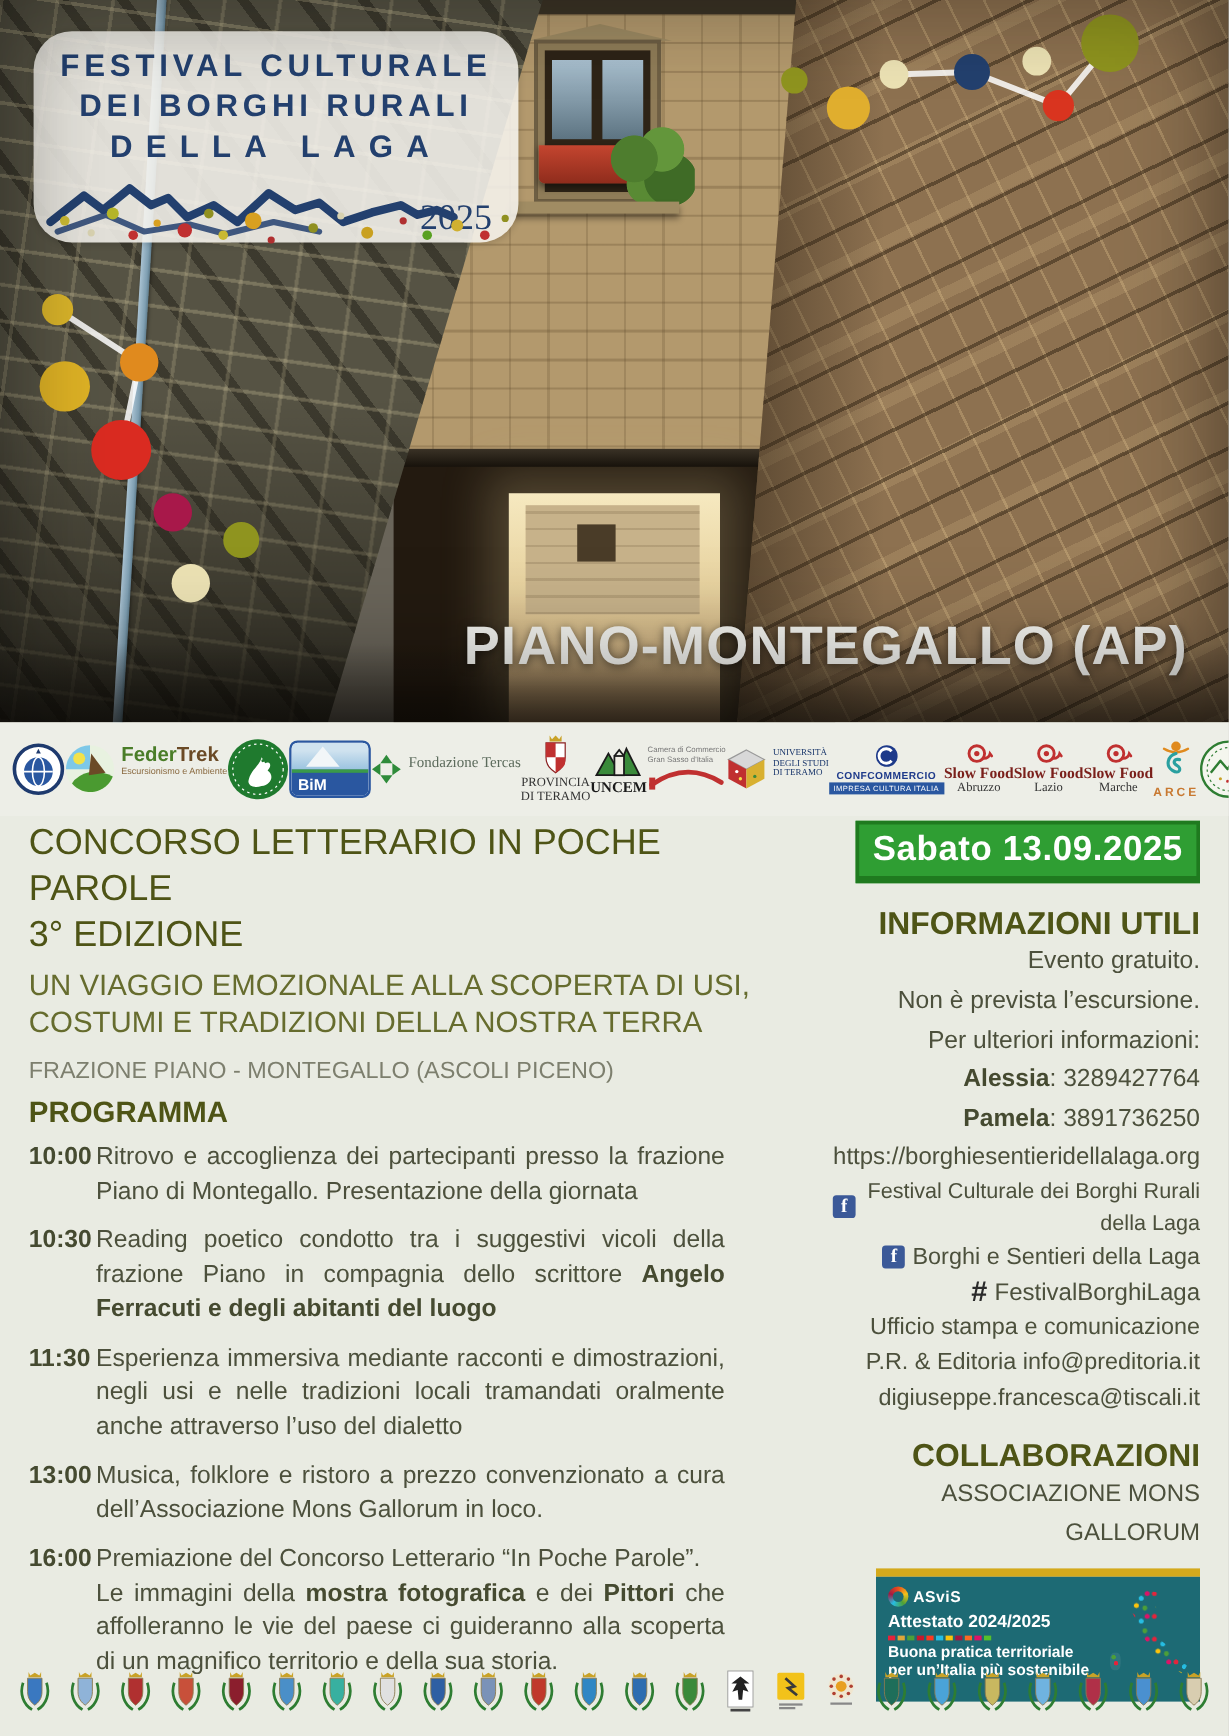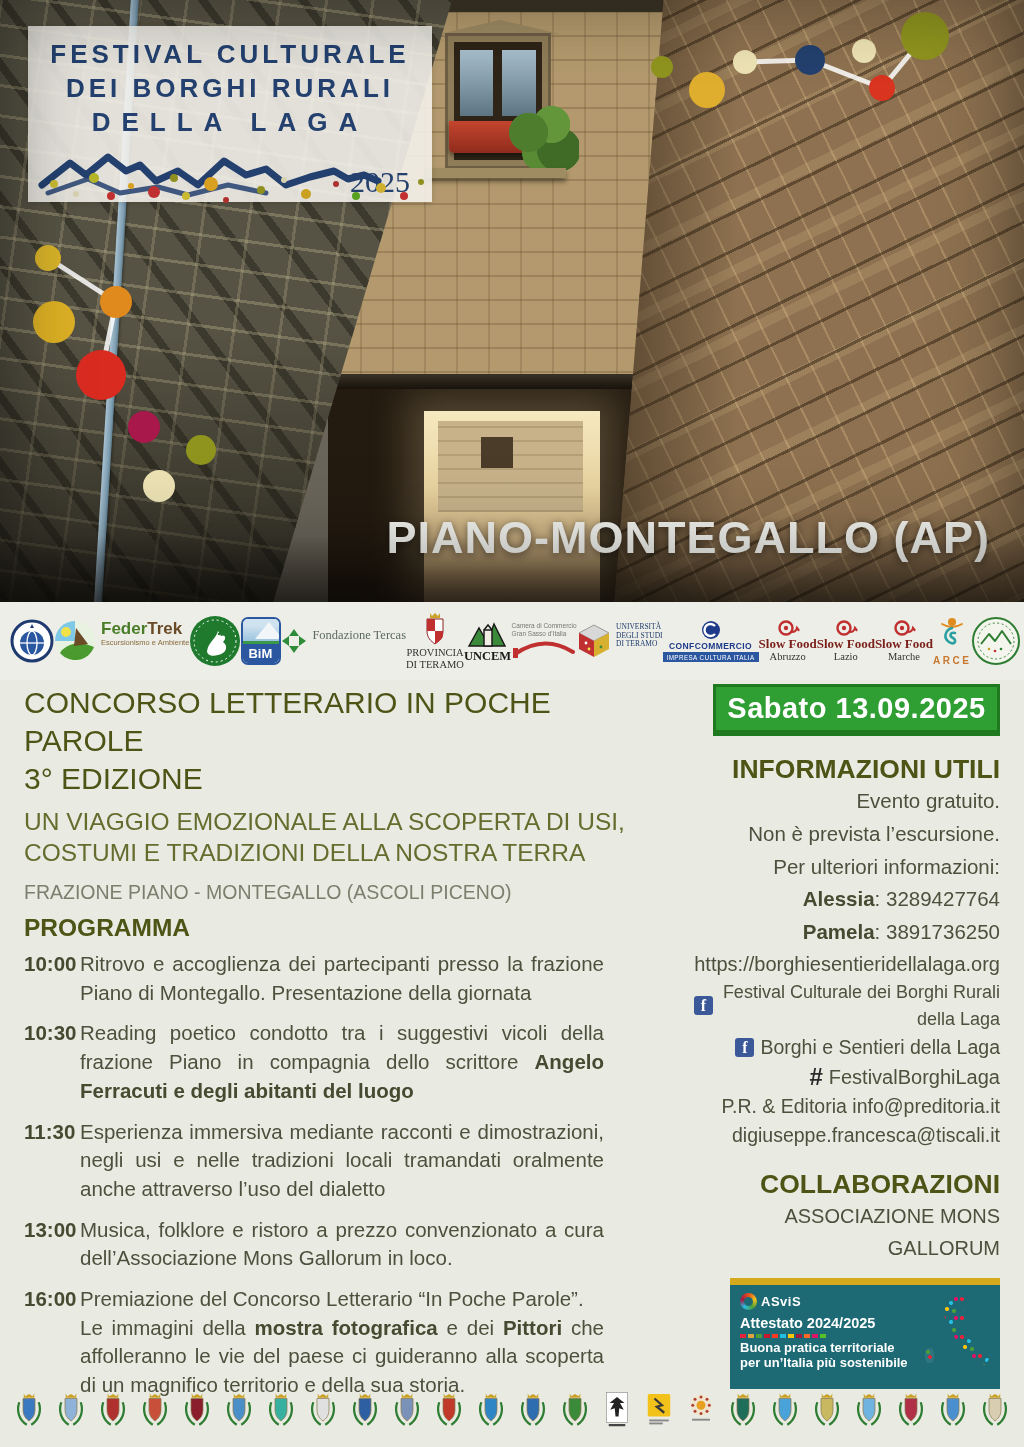--- a/index.html
+++ b/index.html
@@ -49,37 +49,37 @@
     background:linear-gradient(180deg,#f6e9c0 0%,#e8d3a0 40%,#c2a376 80%,#8a6f4e 100%);
     box-shadow:0 0 36px 18px rgba(240,220,160,.22);}
   .far-wall{position:absolute;left:8%;right:10%;top:5%;height:48%;background:#c7b28a;
     background-image:repeating-linear-gradient(0deg, rgba(100,80,50,.2) 0 2px, transparent 2px 14px);}
   .far-window{position:absolute;left:30%;top:18%;width:22%;height:34%;background:#4a3c28;}
   .floor-shadow{position:absolute;left:0;right:0;bottom:0;height:11%;background:linear-gradient(180deg,transparent,rgba(14,11,7,.55));}
   .pipe{position:absolute;left:112px;top:-12px;width:8px;height:640px;background:linear-gradient(90deg,#a9c2d2,#7f9fb2 70%,#5f7d8e);transform:rotate(3.5deg);box-shadow:1px 0 3px rgba(0,0,0,.4);}
   .photo::after{content:"";position:absolute;inset:0;box-shadow:inset 0 -46px 90px rgba(0,0,0,.38), inset 0 26px 60px rgba(0,0,0,.15);pointer-events:none;}
   #decor-svg{position:absolute;left:0;top:0;pointer-events:none;}
 
-  .logo-box{position:absolute;left:28px;top:26px;width:404px;height:176px;background:rgba(246,244,238,.88);box-shadow:0 1px 6px rgba(0,0,0,.15);text-align:center;padding-top:12px;box-sizing:border-box;}
+  .logo-box{position:absolute;left:28px;top:26px;width:404px;height:176px;background:rgba(246,244,238,.88);box-shadow:0 1px 6px rgba(0,0,0,.15);text-align:center;padding-top:12px;box-sizing:border-box;border-radius:32px;}
   .lb-line{color:#23406e;font-weight:bold;font-size:26px;letter-spacing:4px;line-height:1.3;}
   .lb-line.l3{letter-spacing:11px;}
   .lb-art{position:relative;height:66px;margin-top:2px;}
   .lb-year{position:absolute;right:22px;bottom:8px;font-family:"Liberation Serif",serif;font-size:30px;color:#23406e;}
   #logo-dots{position:absolute;left:8px;bottom:-4px;}
 
   .photo-caption{position:absolute;right:34px;top:512px;font-size:45px;font-weight:bold;color:#f4f4f0;letter-spacing:1px;text-shadow:0 2px 8px rgba(0,0,0,.55);}
 
   
   .logo-strip{position:absolute;left:0;top:602px;width:1024px;height:78px;background:#edeee7;display:flex;align-items:center;justify-content:space-between;padding:0 10px;box-sizing:border-box;}
   .pl{display:flex;align-items:flex-start;gap:5px;flex:none;}
   .pl-col{display:flex;flex-direction:column;align-items:center;gap:1px;}
   .ft-name{font-size:17px;font-weight:bold;color:#4a7d28;line-height:1;}
   .ft-name b{color:#6b4a26;}
   .ft-sub{font-size:7.5px;color:#8a6a40;}
-  .bim{width:40px;height:48px;border:2px solid #2a57a0;border-radius:7px;overflow:hidden;background:#fff;box-sizing:border-box;}
+  .bim{width:68px;height:48px;border:2px solid #2a57a0;border-radius:7px;overflow:hidden;background:#fff;box-sizing:border-box;}
   .bim-top{height:22px;background:linear-gradient(180deg,#cfe2ef 30%,#9cc4e0);position:relative;}
   .bim-top::after{content:"";position:absolute;left:12px;top:3px;border-left:14px solid transparent;border-right:14px solid transparent;border-bottom:17px solid #f2f6f8;}
   .bim-bot{height:22px;background:#2a57a0;border-top:3px solid #3a9a4a;color:#fff;font-size:13px;font-weight:bold;line-height:19px;padding-left:5px;}
   .tercas-txt{font-family:"Liberation Serif",serif;font-size:12.5px;color:#5c6b5c;}
   .serif-small{font-family:"Liberation Serif",serif;font-size:10.5px;color:#333;line-height:1.1;text-align:center;}
   .uncem-txt{font-family:"Liberation Serif",serif;font-size:12.5px;font-weight:bold;color:#1a1a1a;}
   .cc-tiny{font-size:6.5px;color:#777;line-height:1.2;}
   .unite-txt{font-size:7.5px;color:#1e3a6e;line-height:1.15;font-family:"Liberation Serif",serif;}
   .conf-name{font-size:8.5px;font-weight:bold;color:#1e3a8a;letter-spacing:.4px;}
   .conf-bar{background:#2a57a0;color:#fff;font-size:6.3px;padding:1.5px 4px;letter-spacing:.4px;}
@@ -440,20 +440,21 @@
         <span>Festival Culturale dei Borghi Rurali della Laga</span>
       </div>
       <div class="c-row c-fb2">
         <span class="fb-ic">f</span>
         <span>Borghi e Sentieri della Laga</span>
       </div>
       <div class="c-row c-tag">
         <span class="hash-ic">#</span>
         <span>FestivalBorghiLaga</span>
       </div>
+      <div class="c-plain">Ufficio stampa e comunicazione</div>
       <div class="c-plain">P.R. &amp; Editoria info@preditoria.it</div>
       <div class="c-plain">digiuseppe.francesca@tiscali.it</div>
 
       <div class="sb-head">COLLABORAZIONI</div>
       <div class="sb-line" style="font-size:20px;">ASSOCIAZIONE MONS GALLORUM</div>
 
       <div class="asvis-card">
         <div class="asvis-bar"></div>
         <div class="asvis-body">
           <div class="asvis-logo-row">

